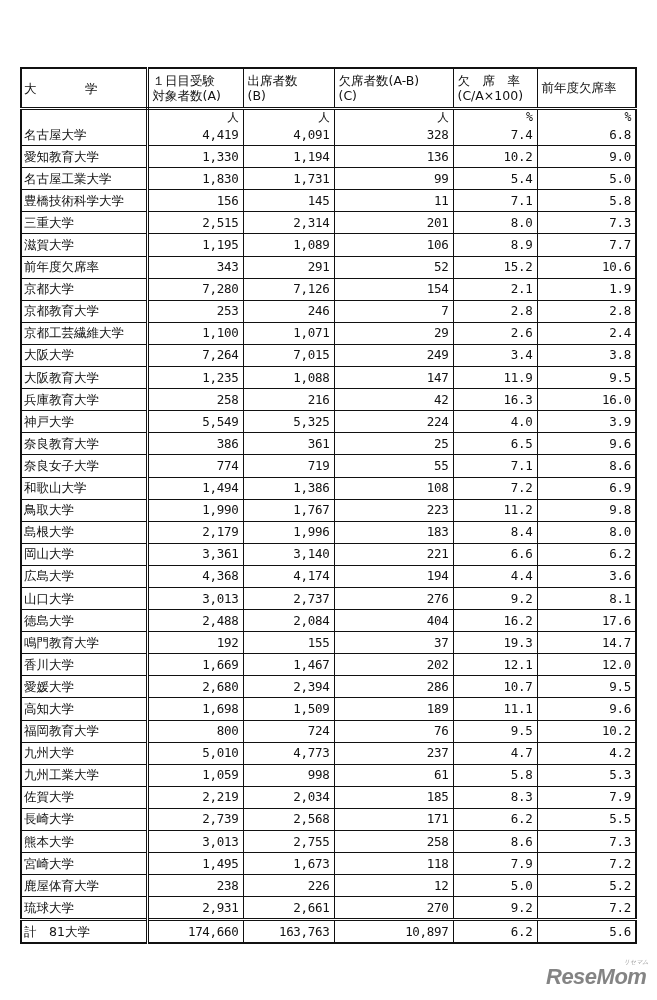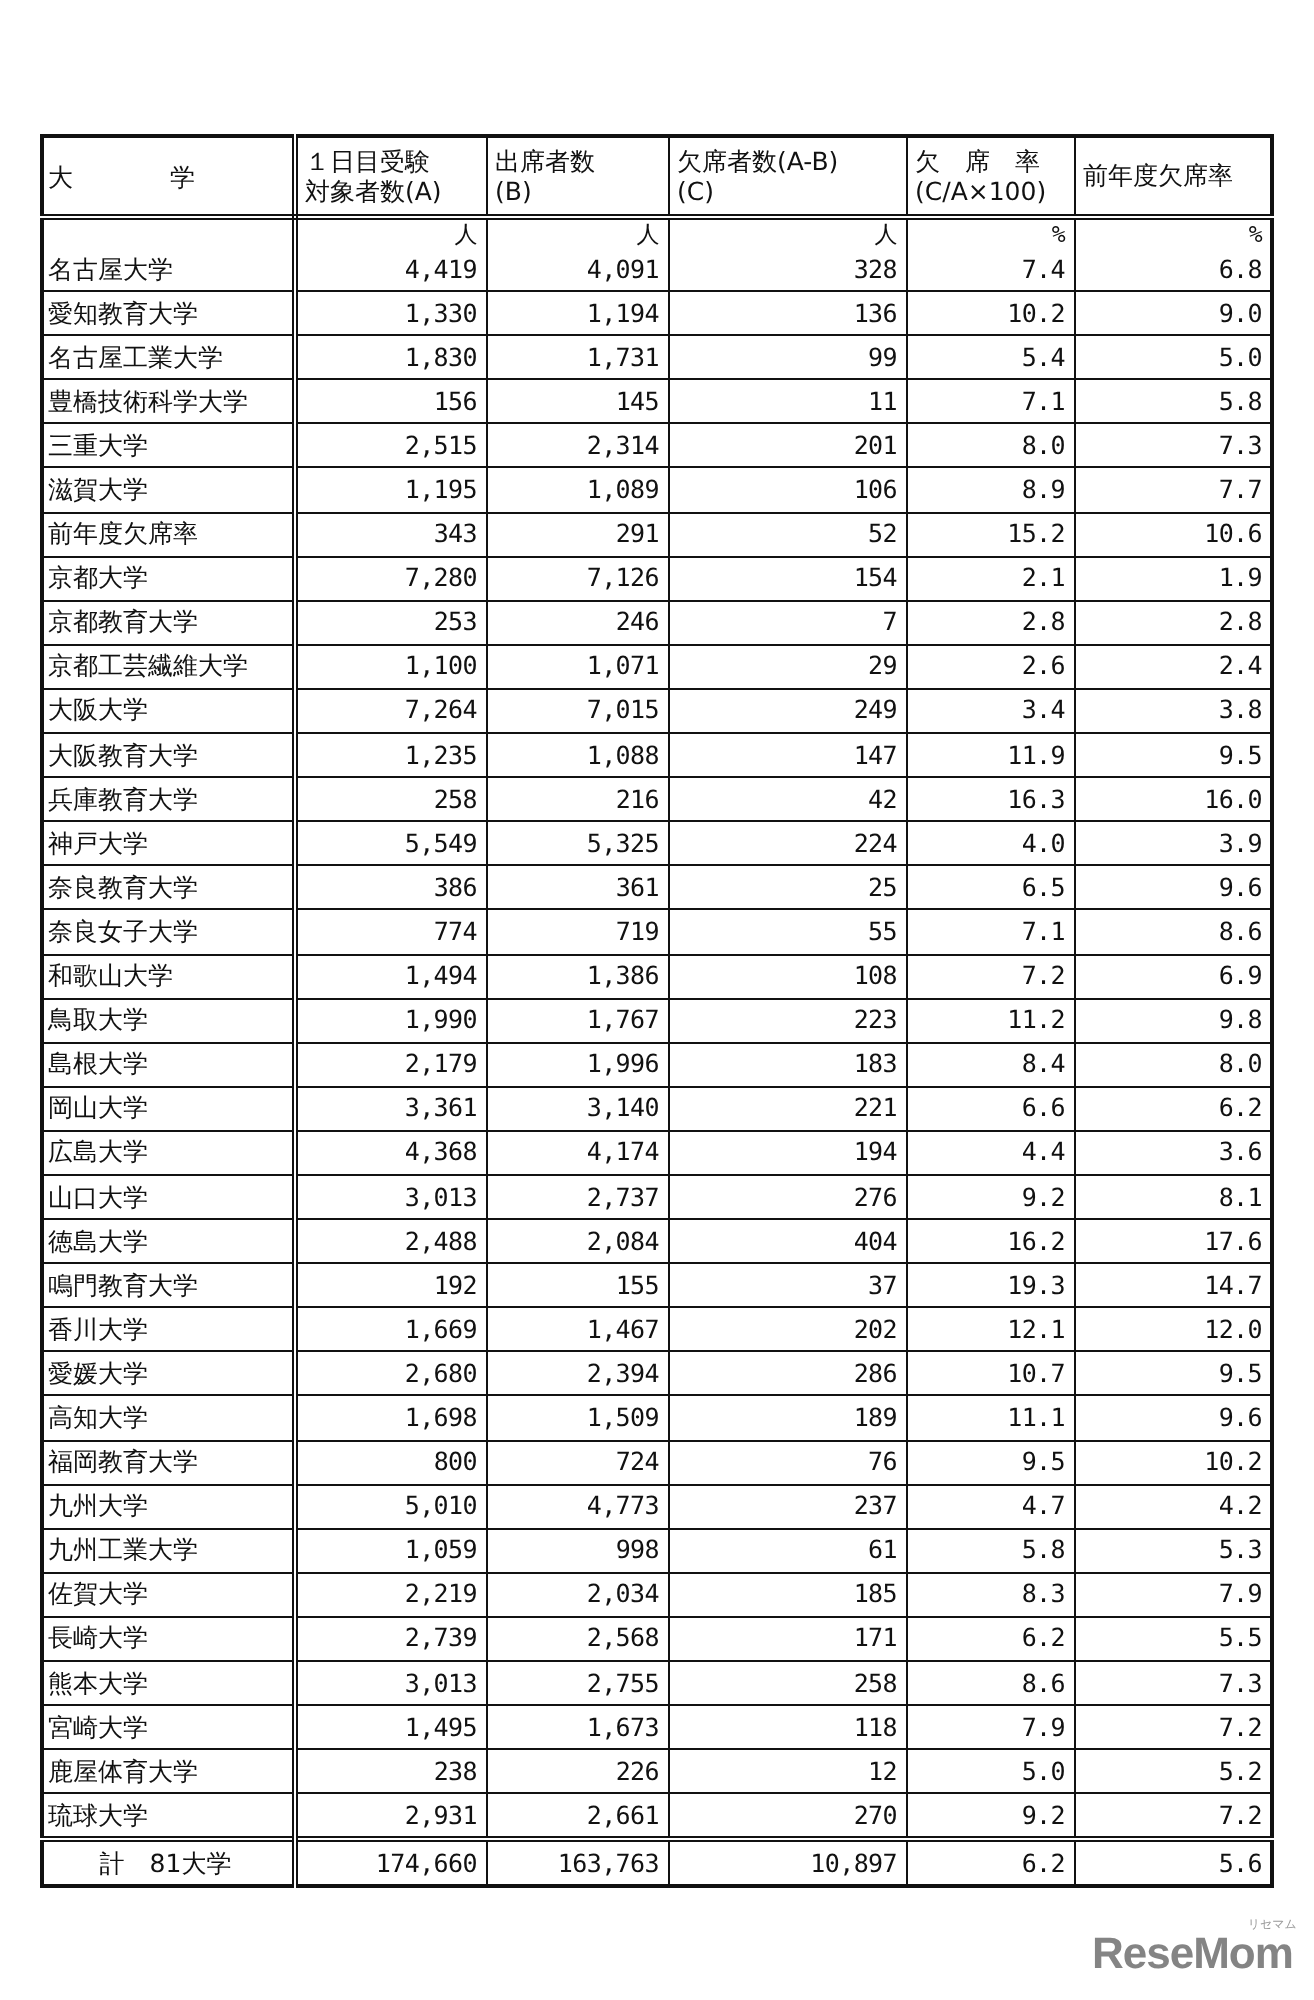--- a/index.html
+++ b/index.html
@@ -11,24 +11,24 @@
          white-space: nowrap; overflow: hidden; }
   .tbl th { font-weight: normal; height: 38px; line-height: 15px; text-align: left; font-size: 12.5px; }
   .tbl .outer-l { border-left: 2px solid #111; }
   .tbl .outer-r { border-right: 2px solid #111; font-family: Liberation Serif, serif; }
   .tbl thead tr th { border-top: 2px solid #111; border-bottom: 3px double #111; }
   .tbl .name { text-align: left; padding-left: 2px; border-right: 3px double #111; }
   .tbl .num { text-align: right; font-family: "DejaVu Sans Mono", "Liberation Mono", monospace; font-size: 12.5px; letter-spacing: -0.3px; }
   .tbl .unit-row td { height: 14px; line-height: 12px; border-bottom: none; font-size: 11.5px; }
   .tbl .first-row td { border-top: none; }
   .tbl .total td { border-top: 3px double #111; border-bottom: 2px solid #111; }
-  .tbl .total .name { text-align: center; }
+  .tbl .total .name { }
   .th-name { letter-spacing: 18px; }
   .watermark { position: absolute; left: 546px; top: 964px; font-family: "Liberation Sans", sans-serif;
-               font-weight: bold; font-size: 22px; color: rgba(110,110,110,0.85); letter-spacing: -0.5px; }
+               font-weight: bold; font-size: 22px; color: rgba(110,110,110,0.85); letter-spacing: -0.5px; font-style: italic; }
   .watermark small { position: absolute; right: -2px; top: -6px; font-size: 6px; font-weight: normal; color: #999; letter-spacing: 0; }
 </style>
 </head>
 <body>
 
 <table class="tbl">
   <colgroup>
     <col style="width:126px">
       <col style="width:96px">
       <col style="width:91px">

